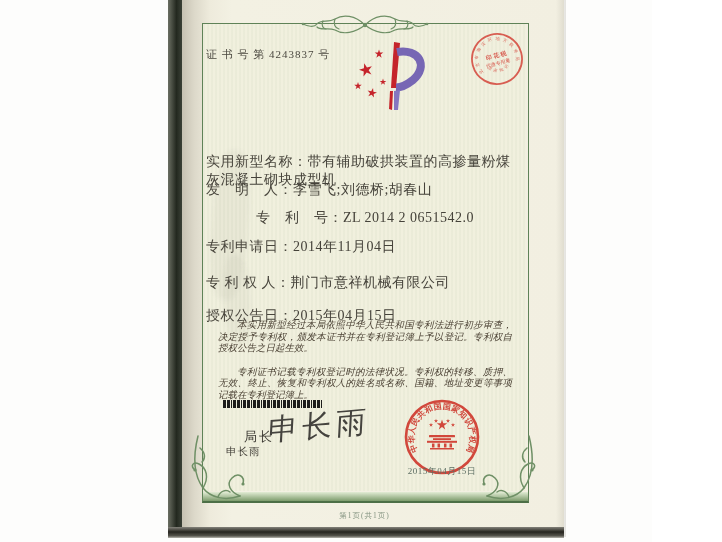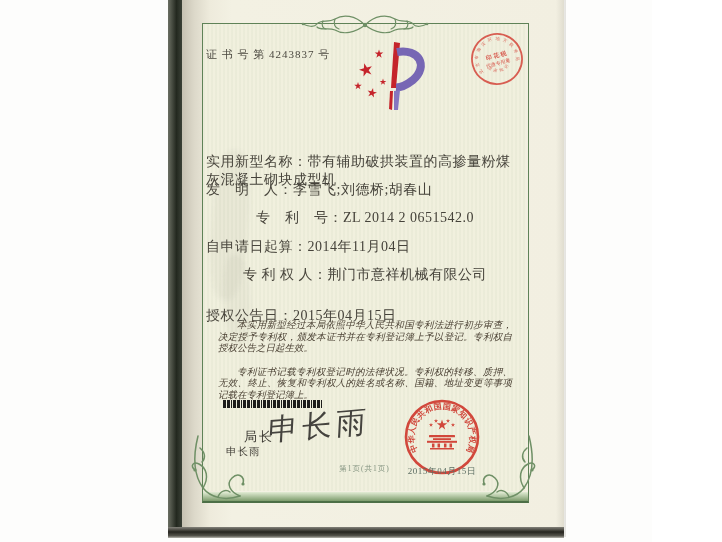--- a/index.html
+++ b/index.html
@@ -28,37 +28,37 @@
     border-bottom:2px solid #4c6f46;border-left:1px solid #5f8257;border-right:1px solid #5f8257;}
   .flourish{position:absolute;}
   
   #cert-number{position:absolute;left:206px;top:47px;font-size:11px;color:#4a473f;letter-spacing:1px;}
   #title{position:absolute;left:202px;top:99px;width:325px;text-align:center;
     font-size:20px;font-weight:bold;color:#35322c;letter-spacing:3px;}
   .field-row{position:absolute;left:206px;width:318px;font-size:14px;color:#4a473e;letter-spacing:.5px;}
   .field-label{color:#4a473e;}
   .field-value{color:#45423a;}
   #row-0{top:153px;} #row-1{top:181px;} #row-2{top:209px;text-align:center;}
-  #row-3{top:238px;} #row-4{top:266px;text-align:center;} #row-5{top:307px;}
+  #row-3{top:238px;} #row-4{top:274px;} #row-5{top:307px;}
   #paragraphs{position:absolute;left:206px;top:308px;width:318px;
     font-size:9.5px;line-height:11.6px;color:#4b4134;font-style:italic;text-align:justify;}
   #paragraphs p{margin:12px;text-indent:2em;}
   #barcode{position:absolute;left:223px;top:400px;width:100px;height:8px;
     background-image:
       repeating-linear-gradient(90deg,#1d1d1b 0 1px,rgba(0,0,0,0) 1px 2px),
       repeating-linear-gradient(90deg,#1d1d1b 0 2px,rgba(0,0,0,0) 2px 5px);}
   #director-label{position:absolute;left:244px;top:428px;font-size:13px;color:#3e3b34;letter-spacing:2px;}
   #director-name{position:absolute;left:226px;top:445px;font-size:10.5px;color:#3e3b34;letter-spacing:1px;}
   #signature{position:absolute;left:268px;top:406px;font-size:30px;color:#2e2c29;
     transform:rotate(-5deg) skewX(-8deg);letter-spacing:4px;opacity:.88;
     font-family:"DejaVu Serif",serif;}
   #seal-main{position:absolute;left:402px;top:397px;width:80px;height:80px;opacity:.9;}
   #seal-date{position:absolute;left:396px;top:465px;width:92px;text-align:center;
     font-size:9px;color:#5d6e63;letter-spacing:.5px;z-index:5;}
-  #footer-page{position:absolute;left:202px;top:464px;width:325px;text-align:center;
+  #footer-page{position:absolute;left:202px;top:511px;width:325px;text-align:center;
     font-size:7.5px;color:#82927f;letter-spacing:1px;}
   #stamp-tax{position:absolute;left:469px;top:31px;width:56px;height:56px;
     transform:rotate(-15deg);opacity:.85;}
   .ghost{position:absolute;background:rgba(110,100,88,.06);filter:blur(2px);border-radius:40%;}
   #ghost-1{left:212px;top:150px;width:36px;height:150px;transform:rotate(4deg);}
   #ghost-2{left:224px;top:255px;width:26px;height:90px;transform:rotate(-3deg);}
 </style>
 </head>
 <body>
 
@@ -135,21 +135,21 @@
   <div class="field-row" id="row-0">
     <span class="field-label">实用新型名称：</span><span class="field-value">带有辅助破拱装置的高掺量粉煤灰混凝土砌块成型机</span>
   </div>
   <div class="field-row" id="row-1">
     <span class="field-label">发　明　人：</span><span class="field-value">李雪飞;刘德桥;胡春山</span>
   </div>
   <div class="field-row" id="row-2">
     <span class="field-label">专　利　号：</span><span class="field-value">ZL 2014 2 0651542.0</span>
   </div>
   <div class="field-row" id="row-3">
-    <span class="field-label">自申请日起算：</span><span class="field-value">2014年11月04日</span>
+    <span class="field-label">专利申请日：</span><span class="field-value">2014年11月04日</span>
   </div>
   <div class="field-row" id="row-4">
     <span class="field-label">专 利 权 人：</span><span class="field-value">荆门市意祥机械有限公司</span>
   </div>
   <div class="field-row" id="row-5">
     <span class="field-label">授权公告日：</span><span class="field-value">2015年04月15日</span>
   </div>
 
   <div id="paragraphs">
     <p>本实用新型经过本局依照中华人民共和国专利法进行初步审查，决定授予专利权，颁发本证书并在专利登记簿上予以登记。专利权自授权公告之日起生效。</p>

